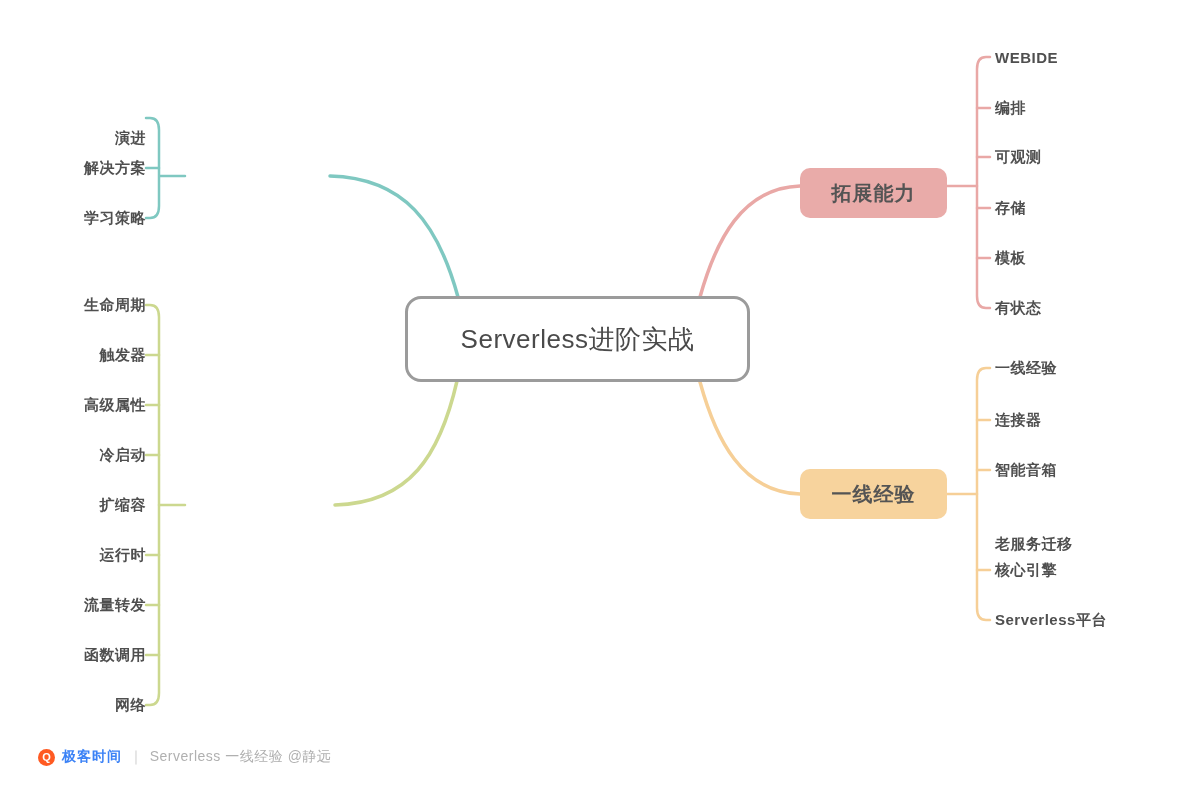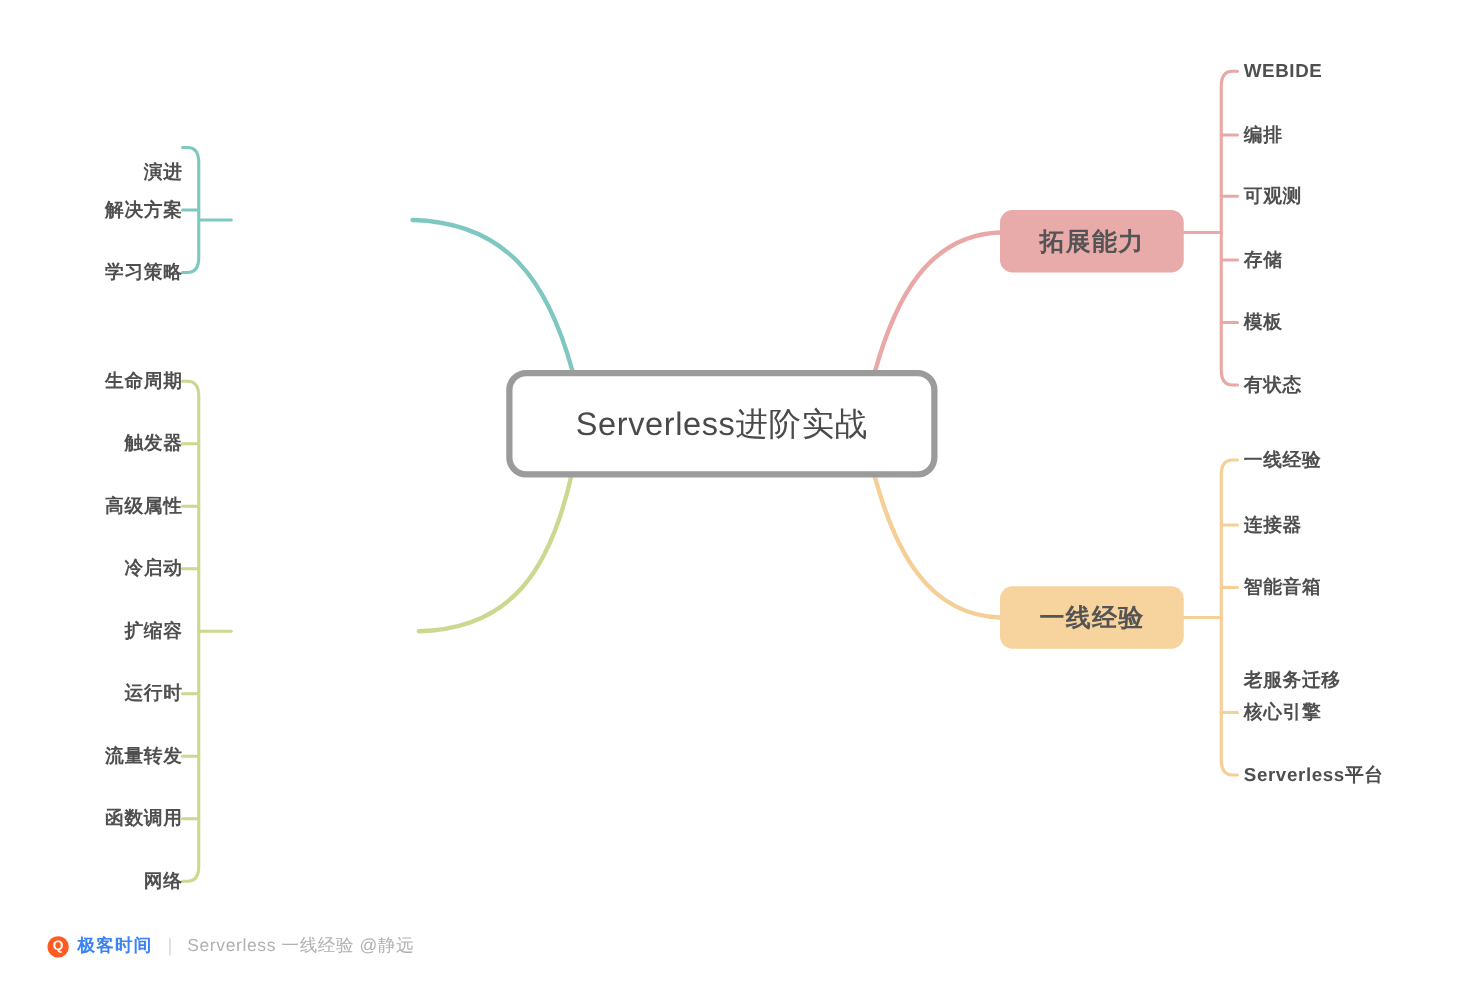--- a/index.html
+++ b/index.html
@@ -7,21 +7,21 @@
     position:relative;
     width:1180px;height:790px;
     background:#ffffff;
     overflow:hidden;
     font-family:"Liberation Sans","DejaVu Sans",sans-serif;
   }
   #wires{position:absolute;left:0;top:0;z-index:1;}
   .node,.leaf,.center{position:absolute;z-index:2;}
   .center{
     left:405px;top:296px;width:345px;height:86px;
-    background:#ffffff;border:5px solid #22c55e;border-radius:16px;
+    background:#ffffff;border:3px solid #22c55e;border-radius:16px;
     display:flex;align-items:center;justify-content:center;
     font-size:26px;font-weight:500;color:#4a4a4a;letter-spacing:.5px;
     box-sizing:border-box;
   }
   .node{
     height:50px;border-radius:10px;
     display:flex;align-items:center;justify-content:center;
     font-size:20px;font-weight:bold;color:#545454;letter-spacing:1px;
     box-sizing:border-box;
   }

